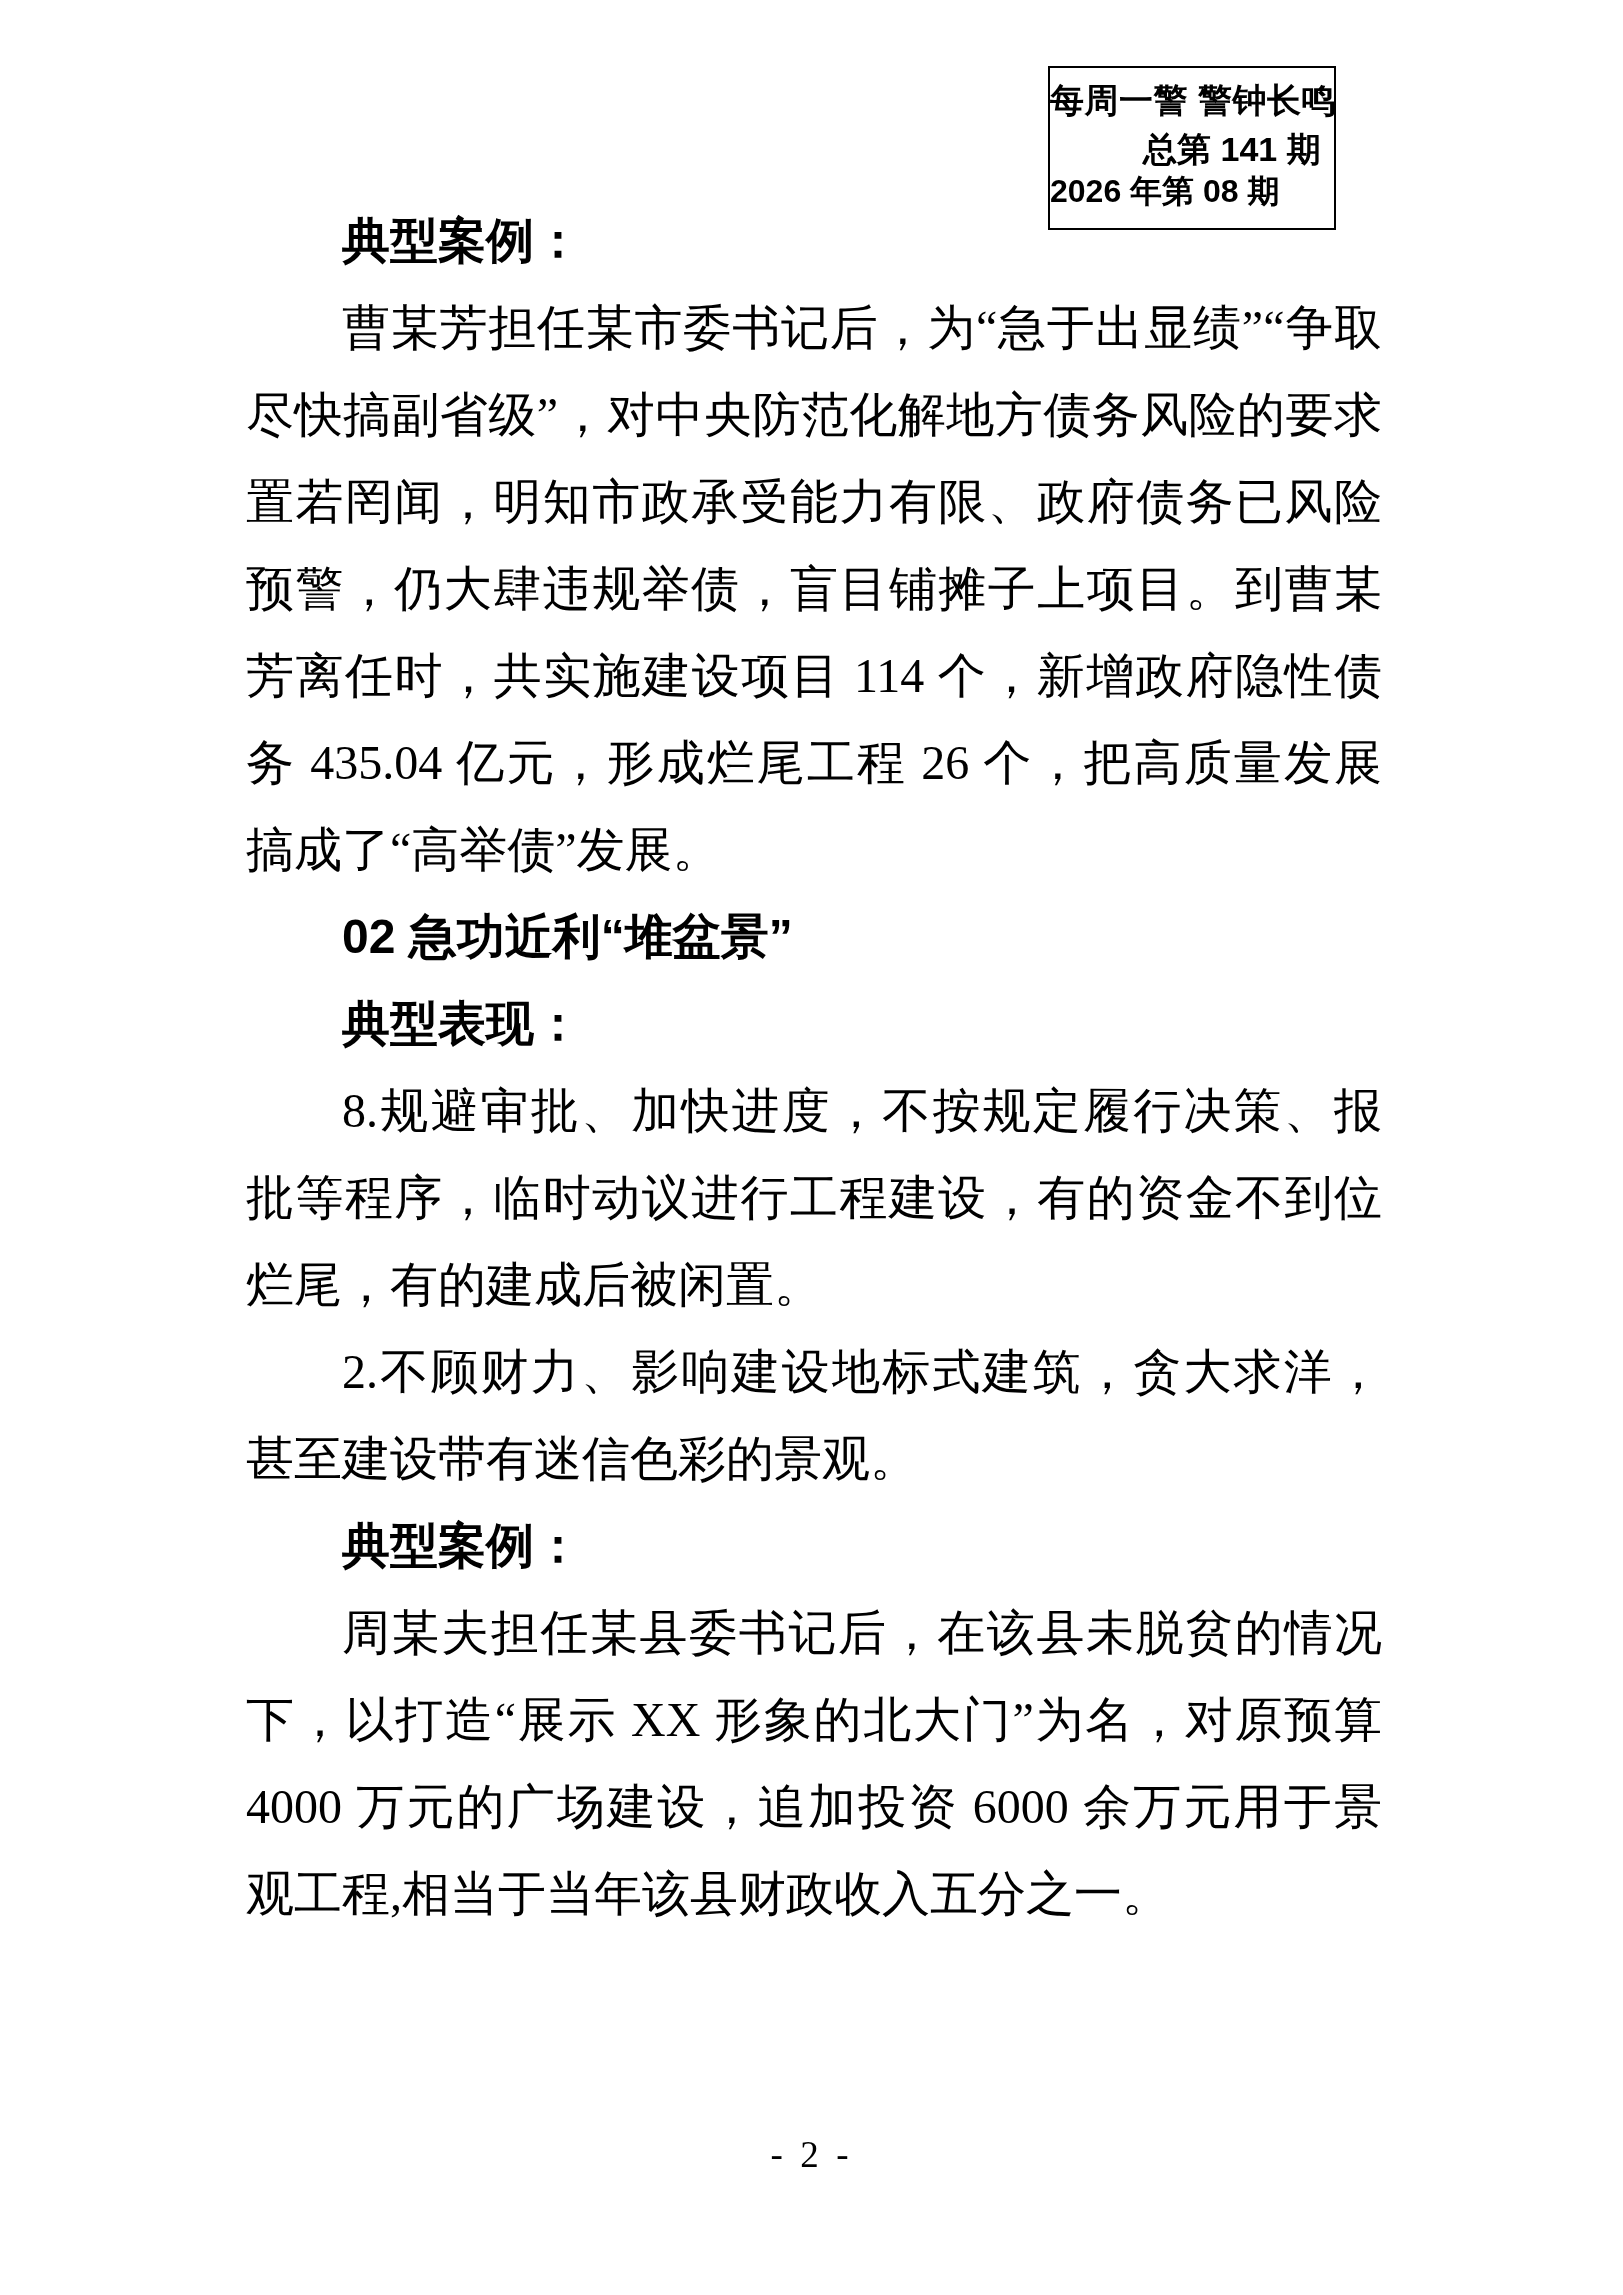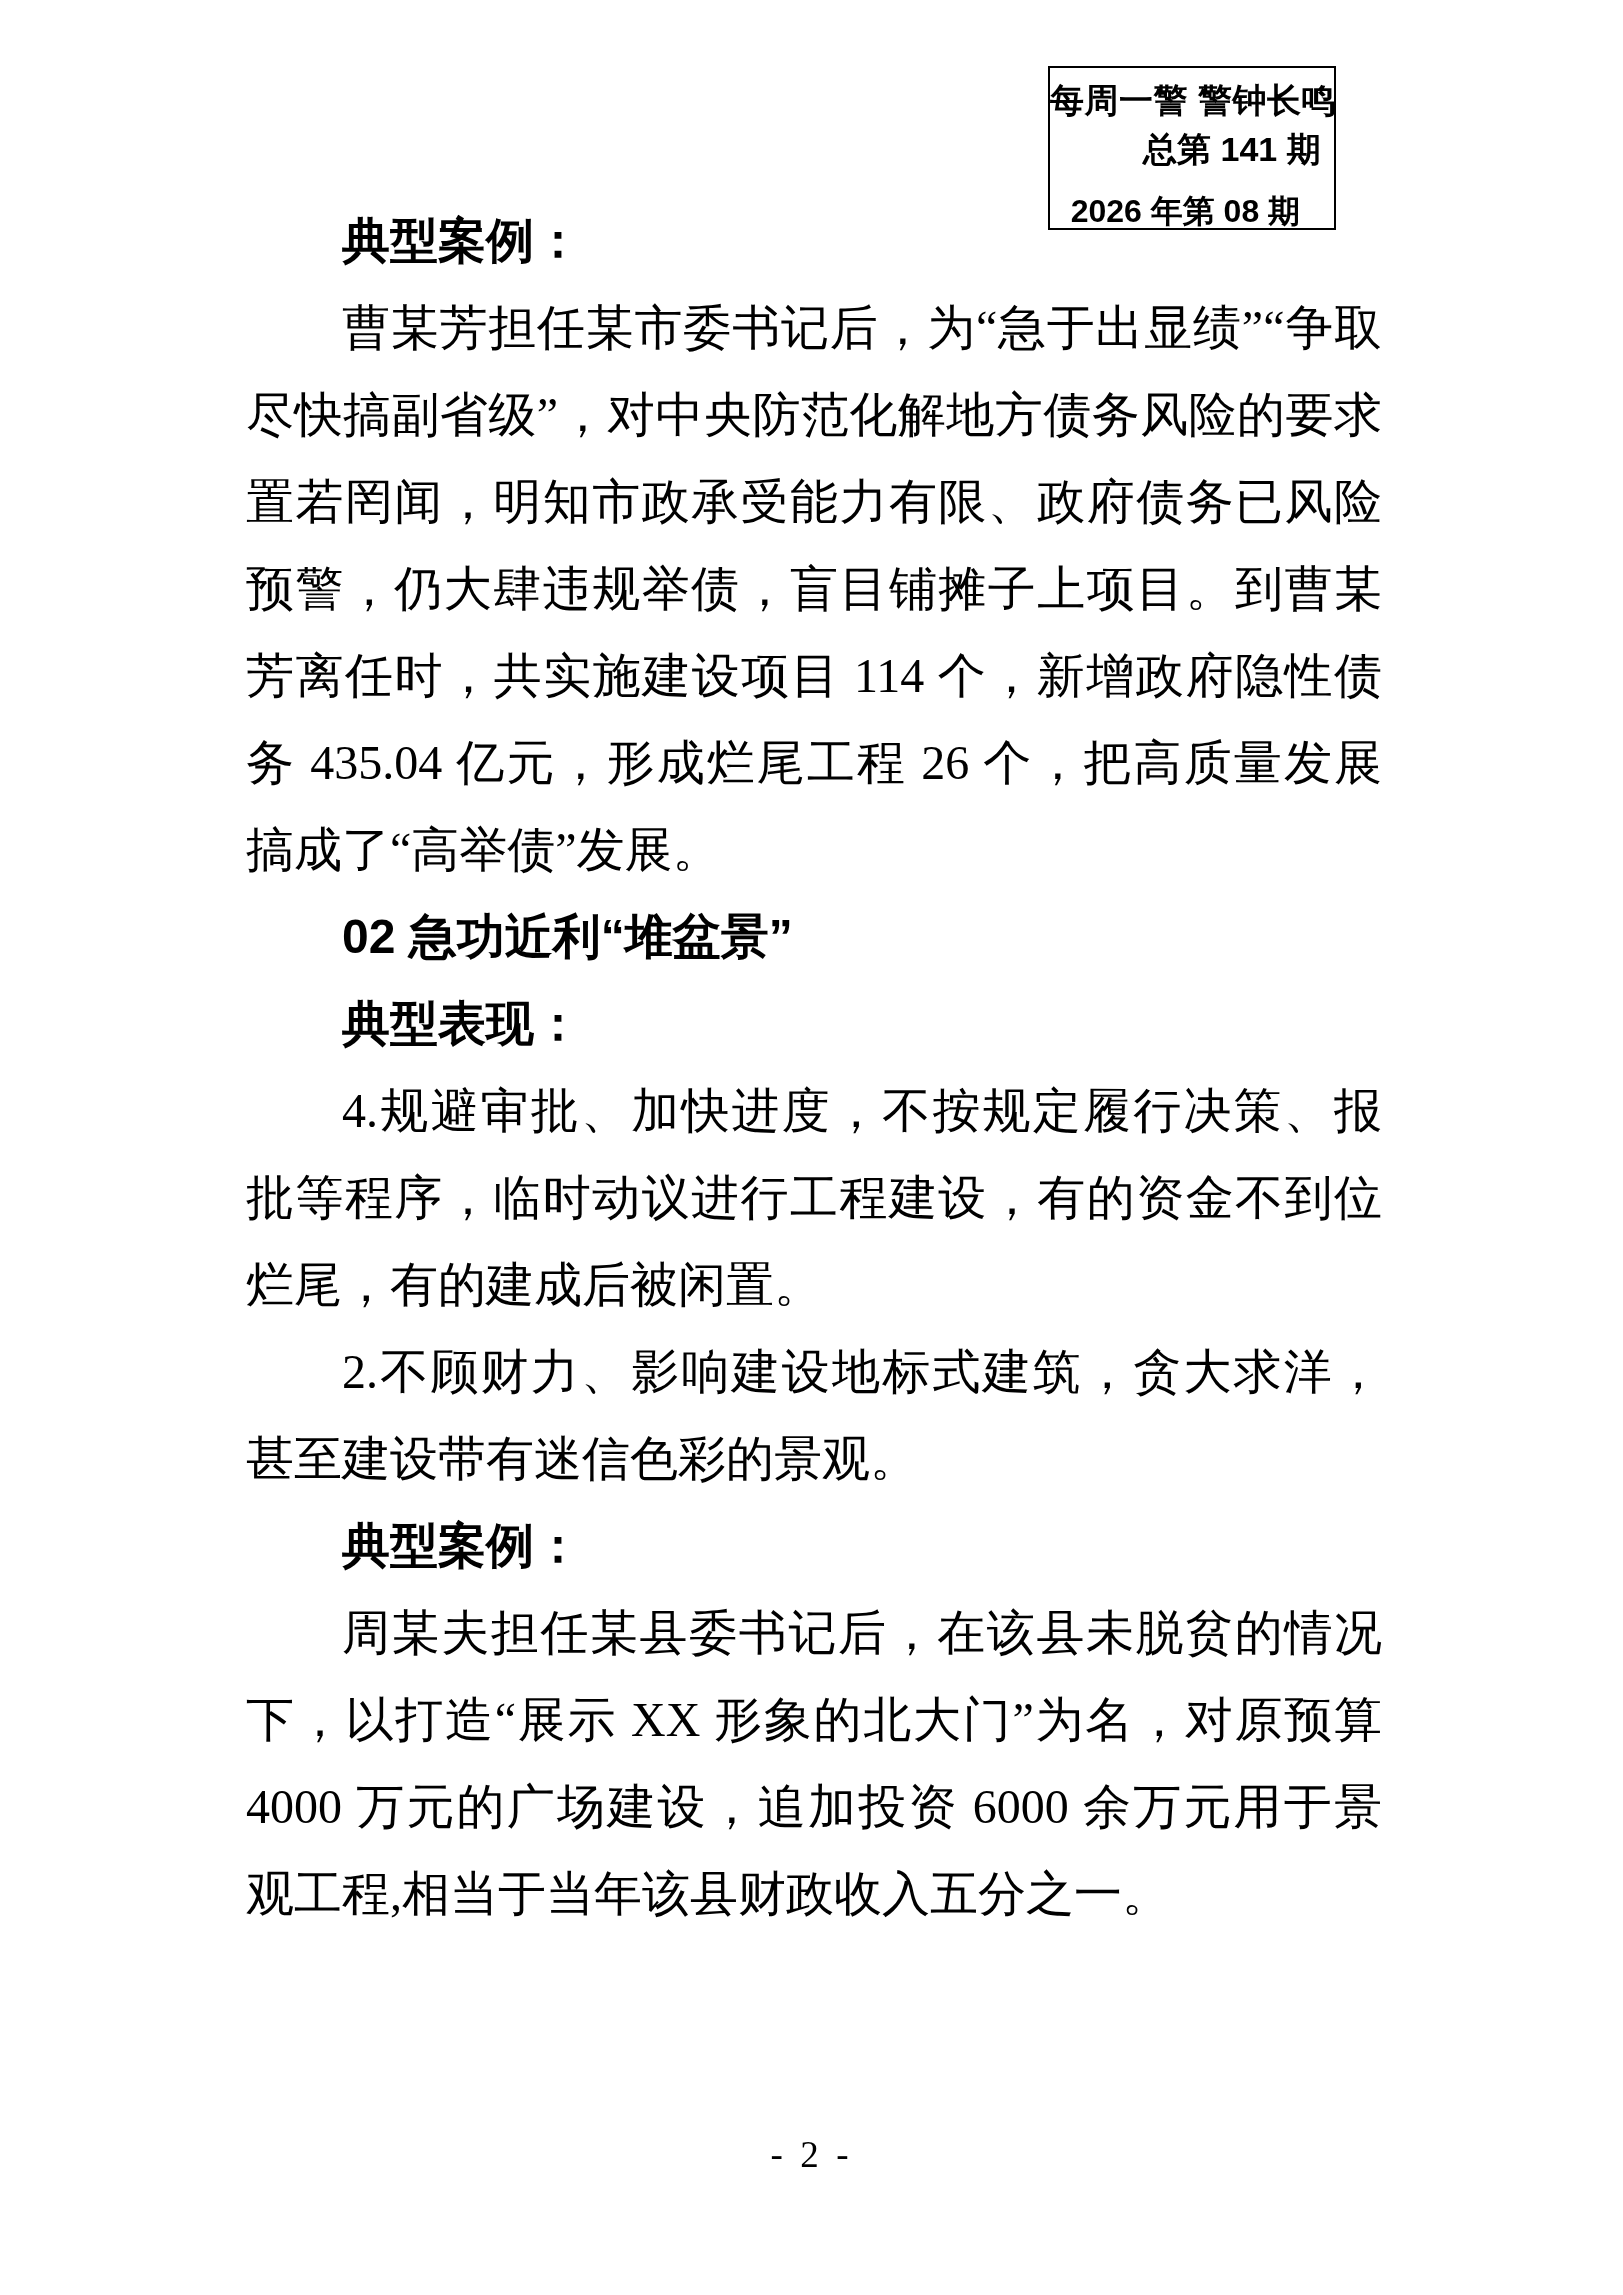--- a/index.html
+++ b/index.html
@@ -39,22 +39,22 @@
   }
   .m-issue {
     margin-top: 10.2px;
     text-align: right;
     padding-right: 13.3px;
     font-size: 34px;
     line-height: 39px;
     white-space: nowrap;
   }
   .m-year {
-    margin-top: 24px;
-    text-align: center;
+    margin-top: 4px;
+    text-align: left;
     padding-right: 13.3px;
     font-size: 32px;
     line-height: 37px;
     white-space: nowrap;
   }
 
   
   .body-text {
     position: absolute;
     left: 246px;
@@ -101,21 +101,21 @@
     <div class="m-title">每周一警 警钟长鸣</div>
     <div class="m-issue">总第 141 期</div>
     <div class="m-year">2026 年第 08 期</div>
   </div>
 
   <div class="body-text">
     <p class="label">典型案例：</p>
     <p class="normal">曹某芳担任某市委书记后，为“急于出显绩”“争取尽快搞副省级”，对中央防范化解地方债务风险的要求置若罔闻，明知市政承受能力有限、政府债务已风险预警，仍大肆违规举债，盲目铺摊子上项目。到曹某芳离任时，共实施建设项目 114 个，新增政府隐性债务 435.04 亿元，形成烂尾工程 26 个，把高质量发展搞成了“高举债”发展。</p>
     <p class="heading">02 急功近利“堆盆景”</p>
     <p class="label">典型表现：</p>
-    <p class="normal">4.规避审批、加快进度，不按规定履行决策、报批等程序，临时动议进行工程建设，有的资金不到位烂尾，有的建成后被闲置。</p>
+    <p class="normal">8.规避审批、加快进度，不按规定履行决策、报批等程序，临时动议进行工程建设，有的资金不到位烂尾，有的建成后被闲置。</p>
     <p class="normal">2.不顾财力、影响建设地标式建筑，贪大求洋，甚至建设带有迷信色彩的景观。</p>
     <p class="label">典型案例：</p>
     <p class="normal">周某夫担任某县委书记后，在该县未脱贫的情况下，以打造“展示 XX 形象的北大门”为名，对原预算 4000 万元的广场建设，追加投资 6000 余万元用于景观工程,相当于当年该县财政收入五分之一。</p>
   </div>
 
   <div class="footer">- 2 -</div>
 
 </div>
 
 

